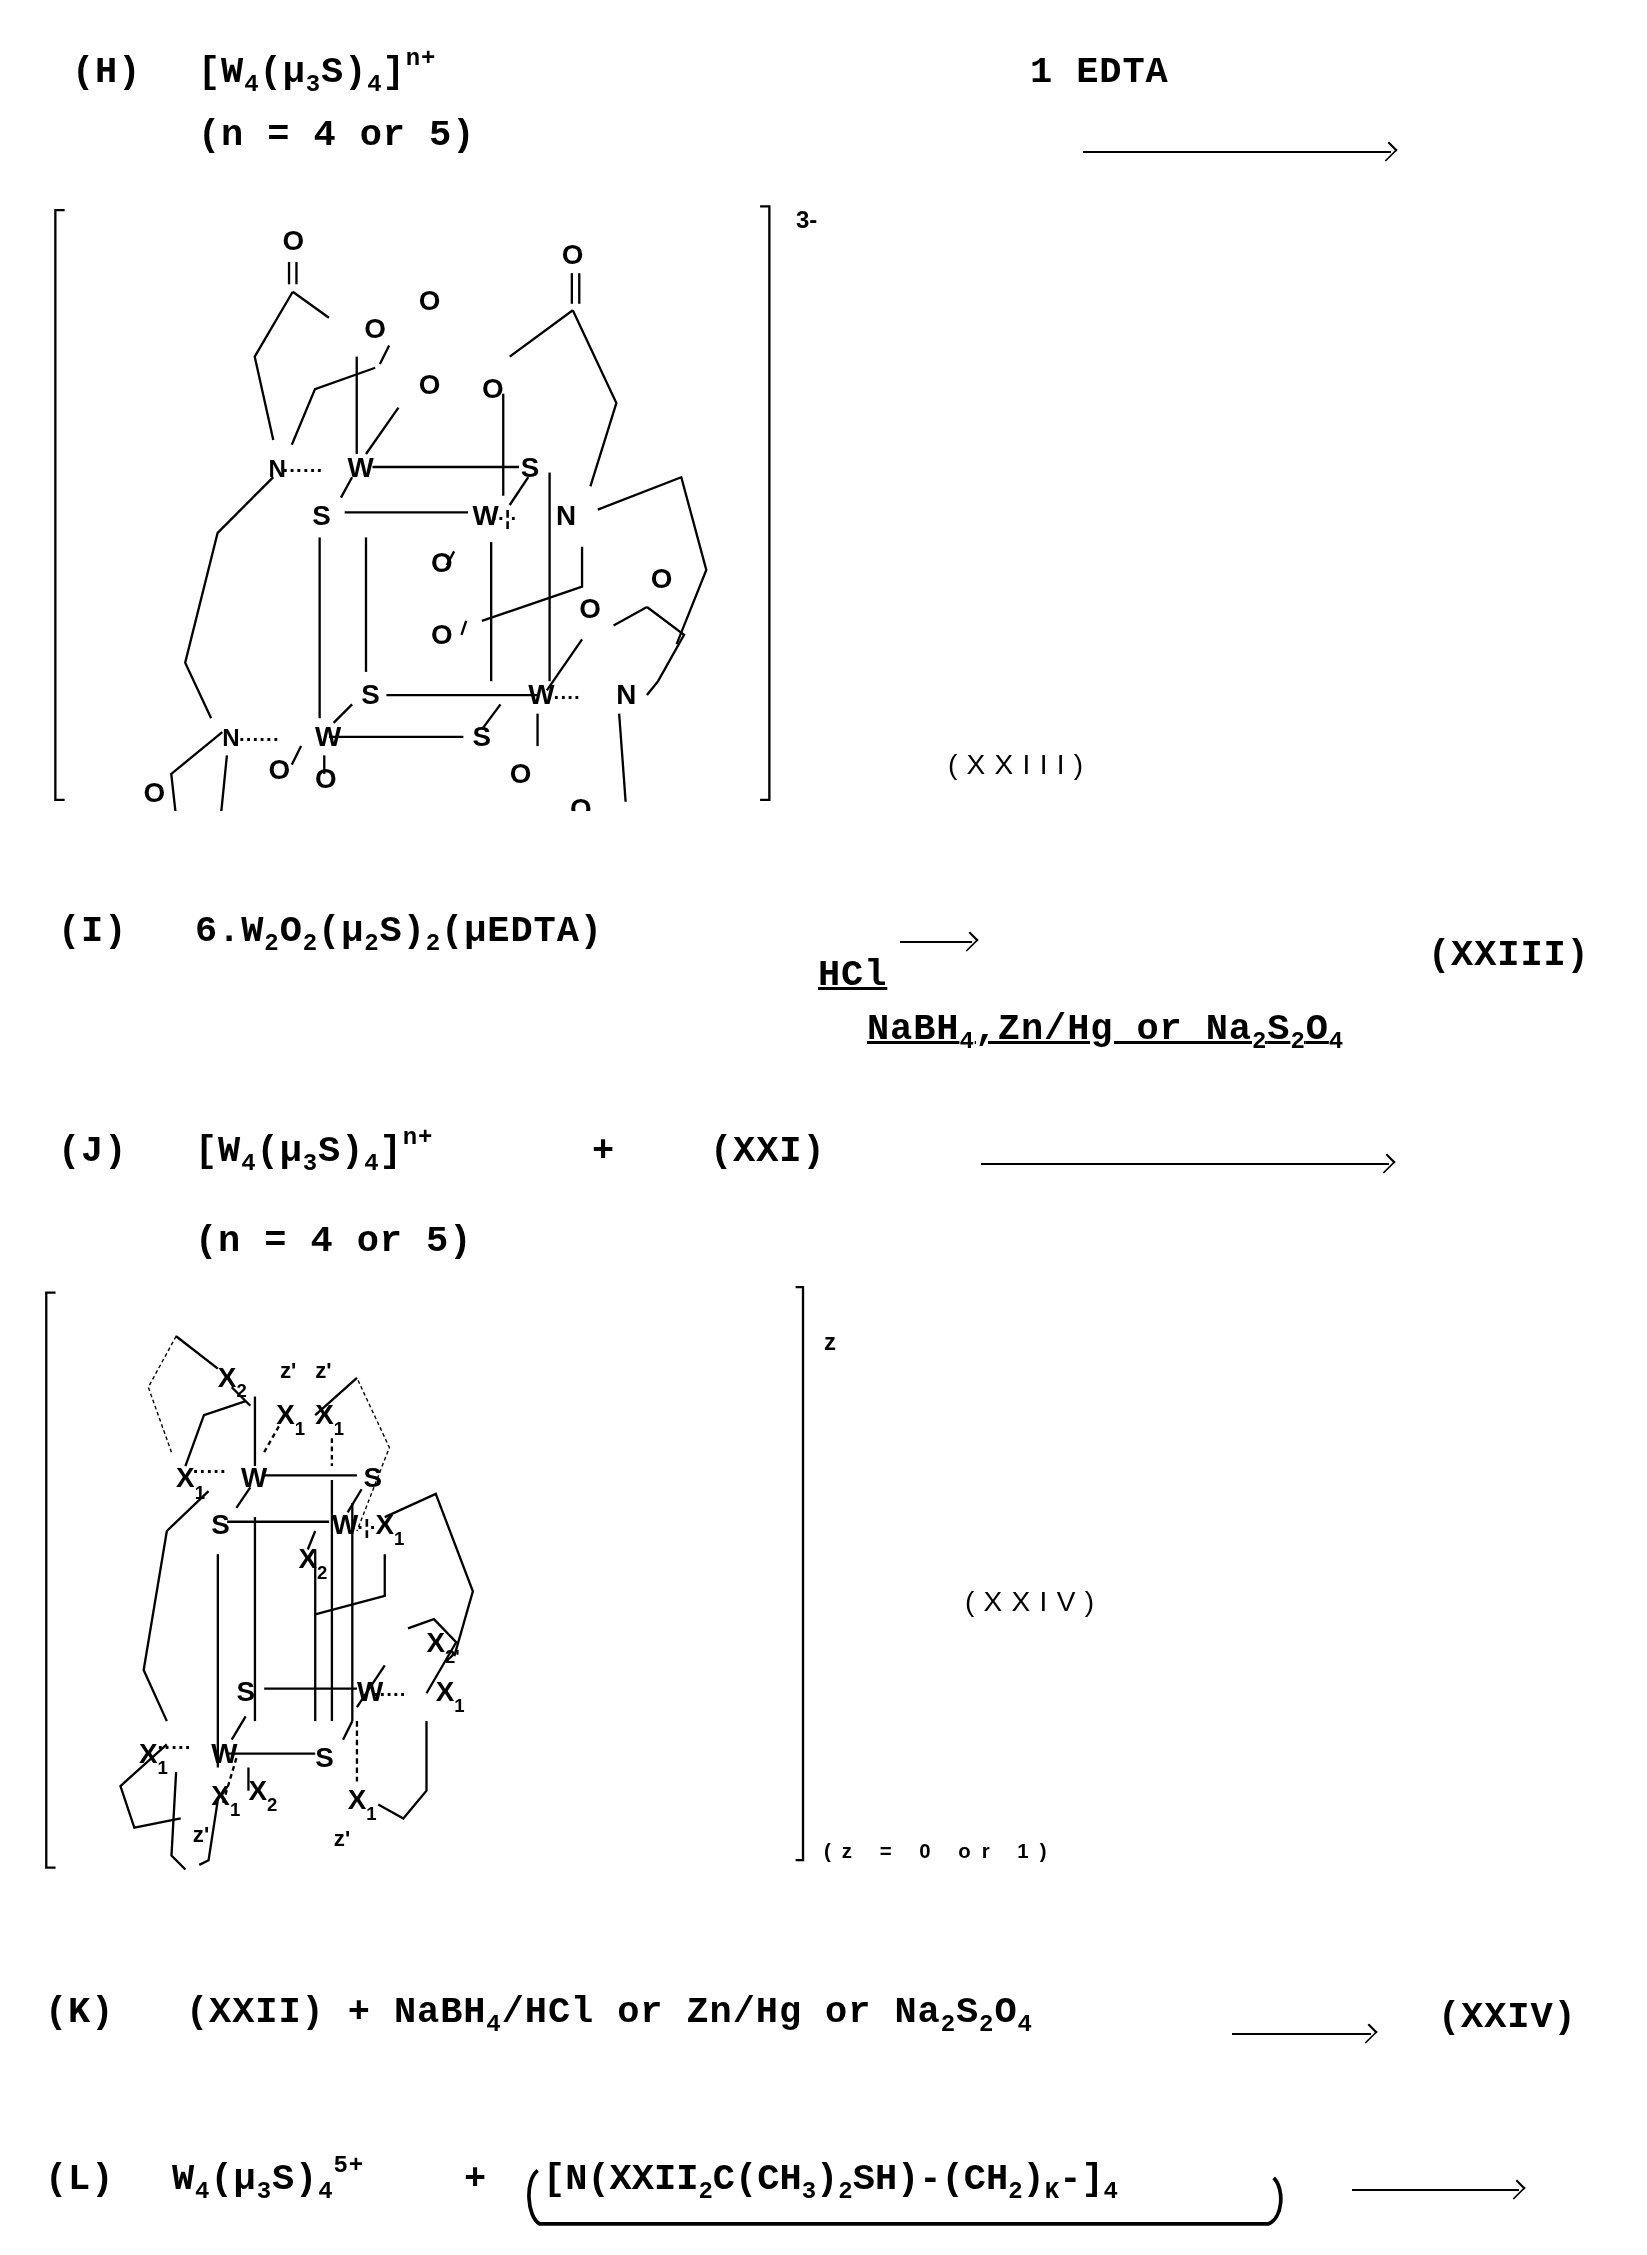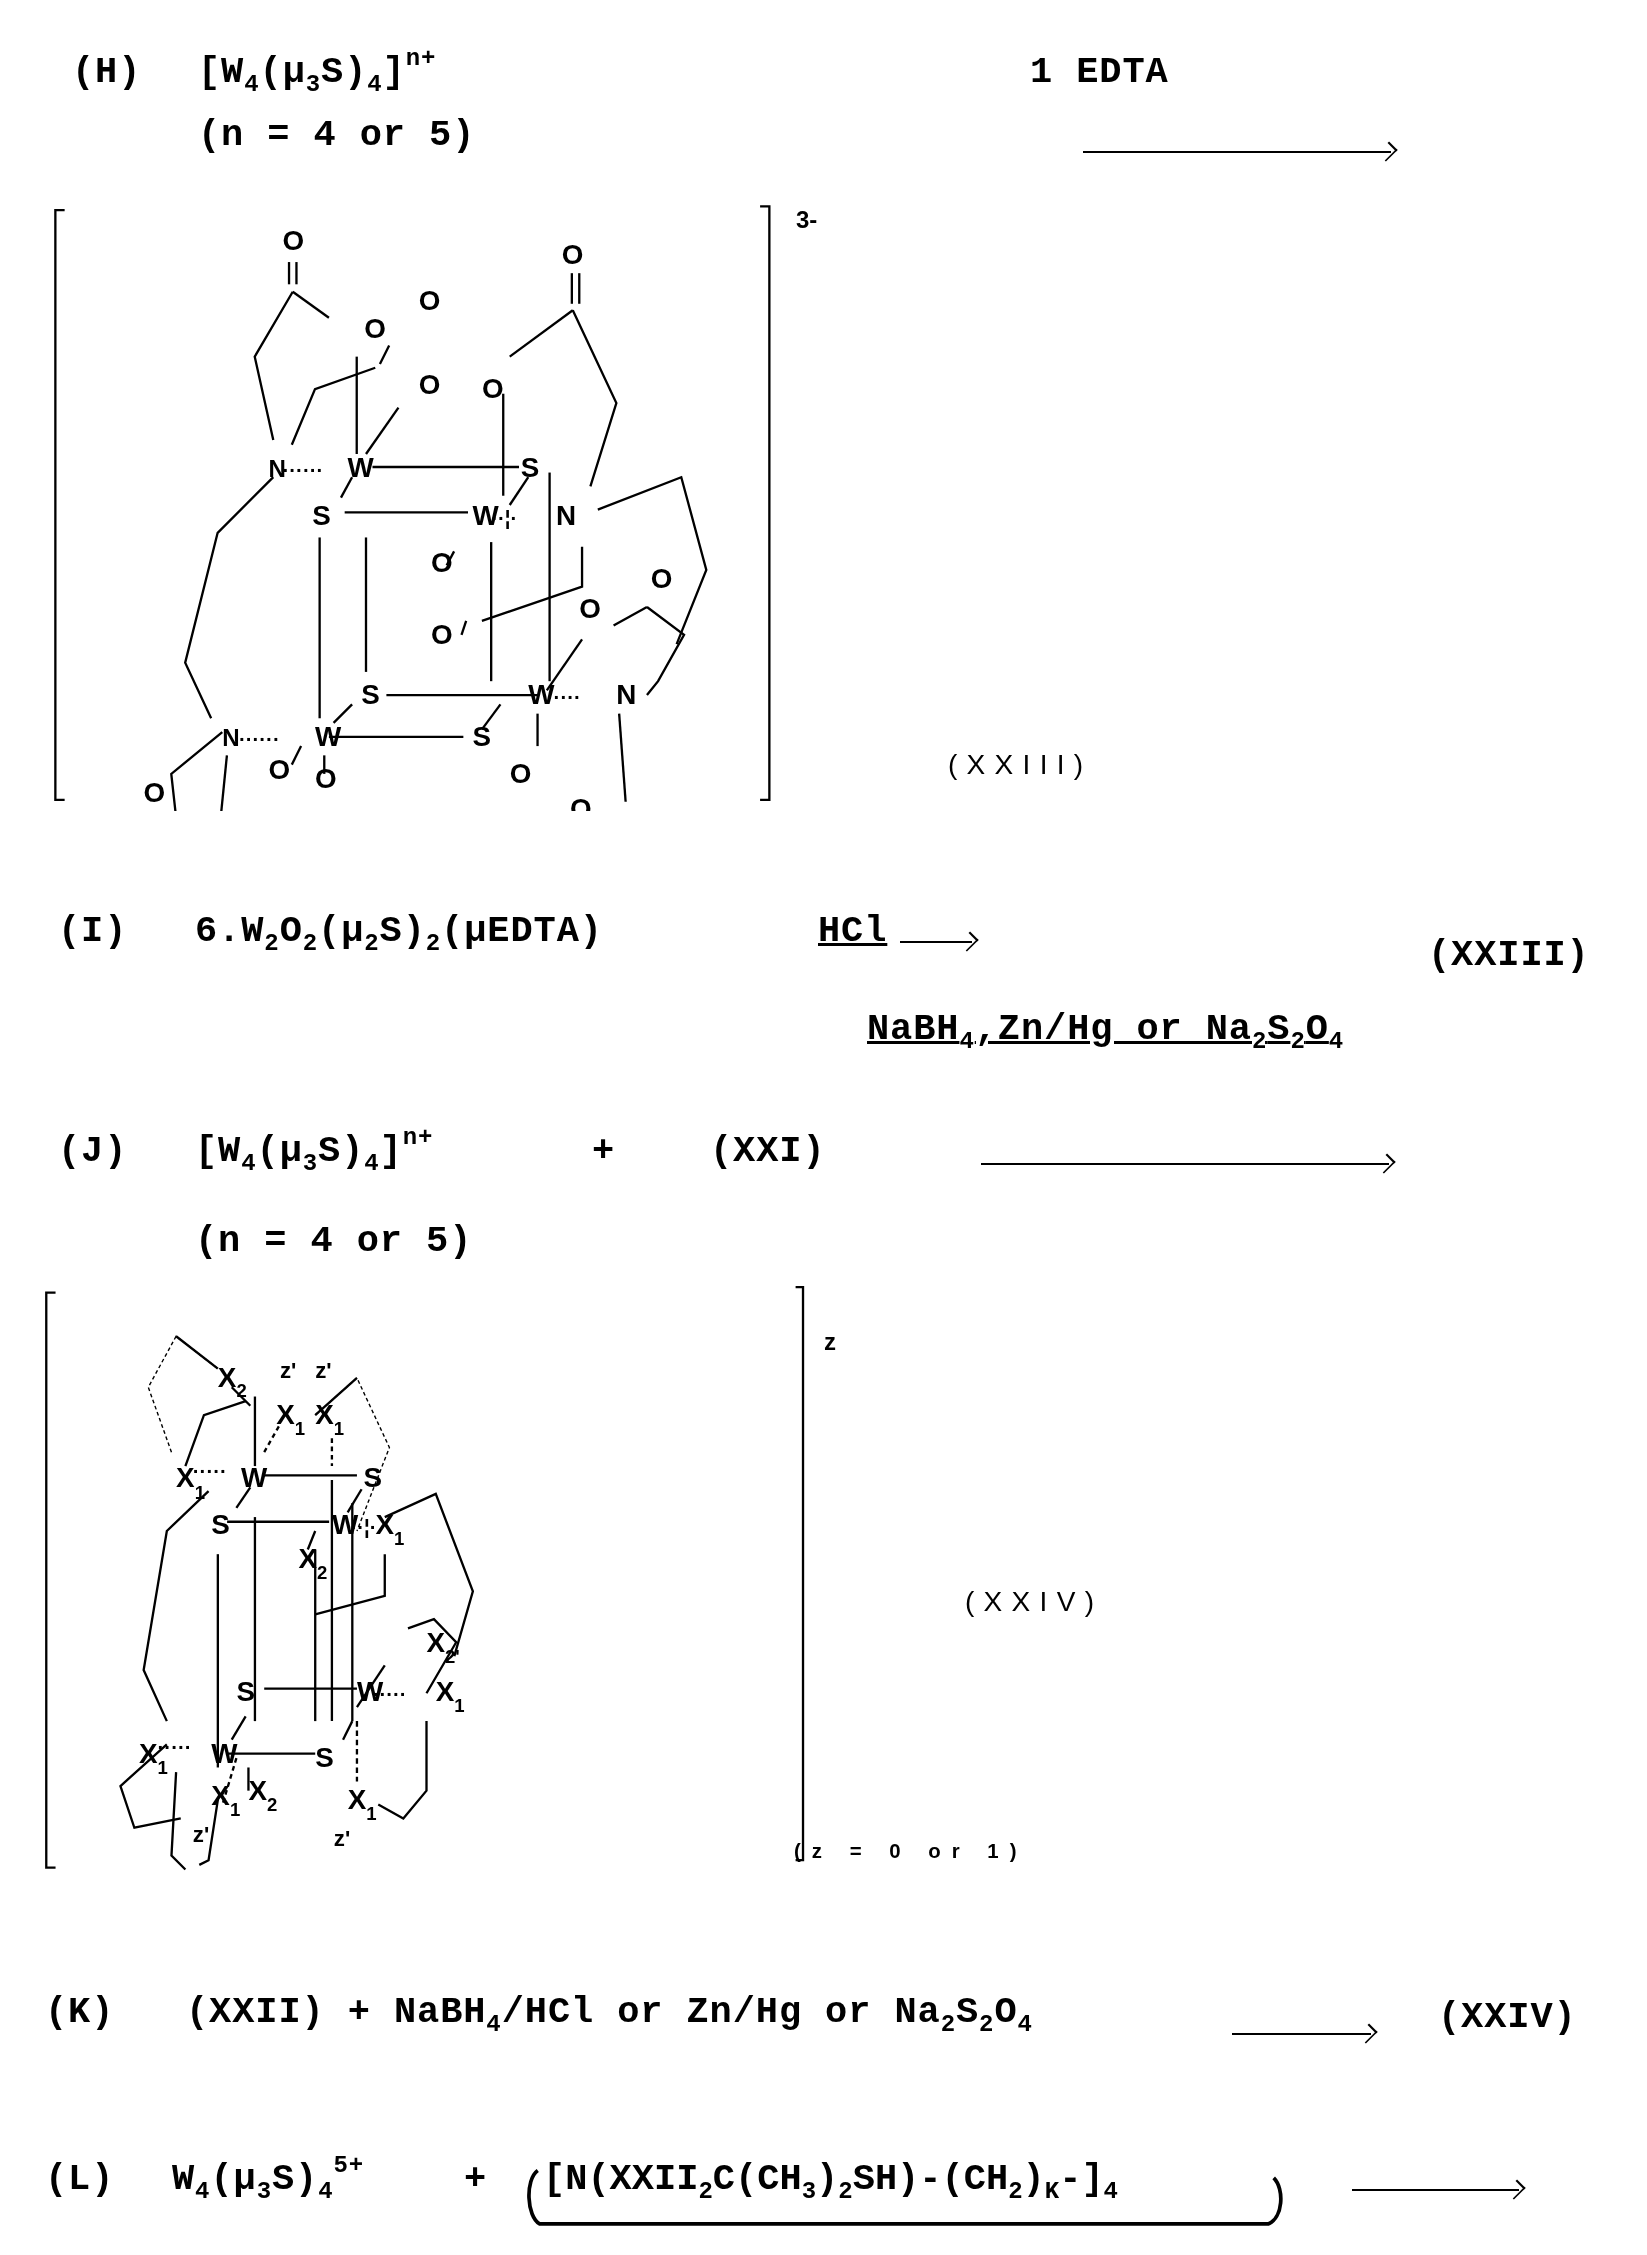--- a/index.html
+++ b/index.html
@@ -10,21 +10,21 @@
   .t sup { font-size:24px; vertical-align:16.7px; line-height:0; }
   .arrow { position:absolute; height:0; border-top:2.8px solid #000; }
   .arrow::after { content:""; position:absolute; right:-3.7px; top:-9.3px; width:13px; height:13px;
                   border-right:2.8px solid #000; border-top:2.8px solid #000; transform:rotate(45deg) scale(0.8,1.1); }
   .svgwrap { position:absolute; }
   .struct-label { position:absolute; font-family:"Liberation Sans","DejaVu Sans",sans-serif;
                   font-size:28px; letter-spacing:9.3px; white-space:nowrap; }
   .small-note { position:absolute; font-family:"Liberation Sans","DejaVu Sans",sans-serif;
                 font-size:20.4px; letter-spacing:11px; white-space:nowrap; font-weight:bold; }
   .charge { position:absolute; font-family:"Liberation Sans","DejaVu Sans",sans-serif; font-weight:bold; font-size:24px; }
-  .underline { text-decoration:underline; }
+  .underline { text-decoration:underline;margin-top:44px; }
   svg text { font-family:"Liberation Sans","DejaVu Sans",sans-serif; font-weight:bold; }
 </style>
 </head>
 <body>
 
 <div class="t" style="left:72px;top:54px;">(H)</div>
 <div class="t" style="left:198px;top:54px;">
   <span>[W</span><sub>4</sub><span>(μ</span><sub>3</sub><span>S)</span><sub>4</sub><span>]</span><sup>n+</sup>
 </div>
 <div class="t" style="left:198px;top:117px;">(n = 4 or 5)</div>
@@ -220,21 +220,21 @@
     <text x="335" y="565">X<tspan font-size="20" dy="12">1</tspan></text>
     <text x="188" y="560">X<tspan font-size="20" dy="12">1</tspan></text>
     <text x="228" y="555">X<tspan font-size="20" dy="12">2</tspan></text>
     <text x="320" y="605" font-size="24">z'</text>
     <text x="168" y="600" font-size="24">z'</text>
   </g>
 </svg>
 </div>
 <div class="charge" style="left:824px;top:1328px;">z</div>
 <div class="struct-label" style="left:965px;top:1586px;">(XXIV)</div>
-<div class="small-note" style="left:794px;top:1840px;">(z = 0 or 1)</div>
+<div class="small-note" style="left:824px;top:1840px;">(z = 0 or 1)</div>
 
 <div class="t" style="left:45px;top:1994px;">(K)</div>
 <div class="t" style="left:186px;top:1994px;">
   <span>(XXII) + NaBH</span><sub>4</sub><span>/HCl or Zn/Hg or Na</span><sub>2</sub><span>S</span><sub>2</sub><span>O</span><sub>4</sub>
 </div>
 <div class="arrow" style="left:1232px;top:2033px;width:139px;"></div>
 <div class="t" style="left:1438px;top:1999px;">(XXIV)</div>
 
 <div class="t" style="left:45px;top:2161px;">(L)</div>
 <div class="t" style="left:172px;top:2161px;">

